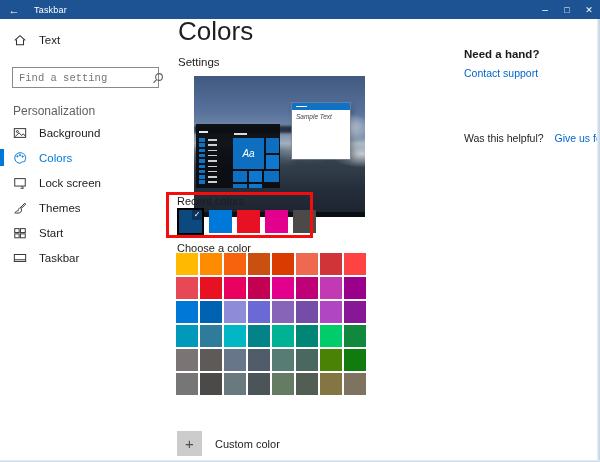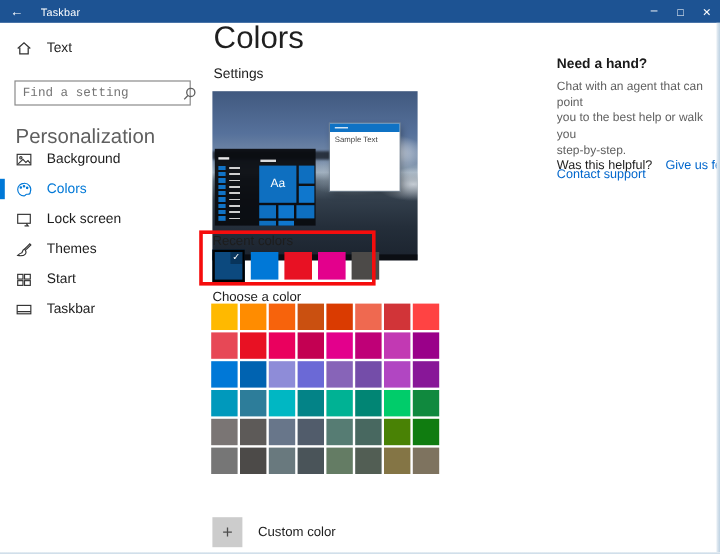--- a/index.html
+++ b/index.html
@@ -26,34 +26,35 @@
   .side-row .ic { width:15px; height:15px; margin-left:13px; display:flex; align-items:center; color:#333; }
   .side-row .lbl { margin-left:11px; font-size:11.5px; }
   .side-row.selected .lbl, .side-row.selected .ic { color:#0078d7; }
   .sel-bar { position:absolute; left:0; top:4px; width:4px; height:17px; background:#0078d7; }
   .home-row { position:absolute; left:0; top:8px; width:170px; }
   .searchbox { position:absolute; left:12px; top:48px; width:147px; height:21px;
                border:1px solid #8a8a8a; background:#fff; display:flex; align-items:center; }
   .searchbox input { flex:1; border:none; outline:none; font-size:10.5px; color:#5f5f5f;
                      padding-left:6px; font-family:Liberation Mono, monospace; background:transparent; }
   .searchbox .mag { width:18px; display:flex; justify-content:center; color:#5f5f5f; }
-  .section-lbl { position:absolute; left:13px; top:85px; font-size:17px; color:#5f5f5f; }
+  .section-lbl { position:absolute; left:13px; top:85px; font-size:12px; color:#5f5f5f; }
   .nav-list { position:absolute; left:0; top:101px; width:170px; }
 
   
   .page-title { position:absolute; left:178px; top:16px; font-size:26px; font-weight:300; color:#1f1f1f; }
   .sub-label { position:absolute; font-size:11.5px; color:#1d1d1d; }
 
   
-  .preview { position:absolute; left:177px; top:76px; width:171px; height:141px; overflow:hidden;
+  .preview { position:absolute; left:194px; top:76px; width:171px; height:141px; overflow:hidden;
     background:
       radial-gradient(ellipse 55px 22px at 82% 36%, rgba(255,255,255,.9), rgba(255,255,255,0) 70%),
       radial-gradient(ellipse 45px 20px at 98% 55%, rgba(235,239,244,.75), rgba(255,255,255,0) 70%),
       radial-gradient(ellipse 60px 24px at 68% 50%, rgba(185,196,208,.55), rgba(255,255,255,0) 70%),
       linear-gradient(180deg,#41597f 0%,#56719b 25%,#7b90ab 42%,#9aabbb 48%,#5c6b79 53%,#333f4c 64%,#242e3a 80%,#1b232e 100%);
+    font-style: italic;
   }
   .horizon-sil { position:absolute; left:0; top:50px; width:120px; height:7px;
                  background:rgba(18,22,28,.75); filter:blur(1px); }
   .ground-strip { position:absolute; left:0; bottom:0; width:100%; height:5px; background:#0b0e13; }
   .start-menu { position:absolute; left:2px; top:48px; width:84px; height:64px;
                 background:rgba(10,12,16,.94); }
   .sm-burger { position:absolute; left:3px; top:7px; width:9px; height:2px; background:rgba(255,255,255,.9); }
   .sm-rail { position:absolute; left:3px; top:14px; width:6px; height:46px;
              background:repeating-linear-gradient(to bottom,#1173c6 0 3.5px, rgba(0,0,0,0) 3.5px 5.3px); }
   .sm-rail-lbls { position:absolute; left:12px; top:15px; width:9px; height:44px;
@@ -301,25 +302,20 @@
     </div>
 
 
   <div class="custom-row">
     <span class="plus-box">+</span>
     <span class="custom-lbl">Custom color</span>
   </div>
 
   <div class="help">
     <div class="help-title">Need a hand?</div>
-    <div class="help-body">
-      <div class="help-line">Chat with an agent that can point</div>
-      <div class="help-line">you to the best help or walk you</div>
-      <div class="help-line">step-by-step.</div>
-    </div>
     <div class="contact link">Contact support</div>
   </div>
   <div class="feedback-row">
     <span>Was this helpful?</span>
     <span class="link" style="margin-left:8px;">Give us feedback</span>
   </div>
 
   <div class="win-border-r"></div>
   <div class="win-border-b"></div>
 </div>

